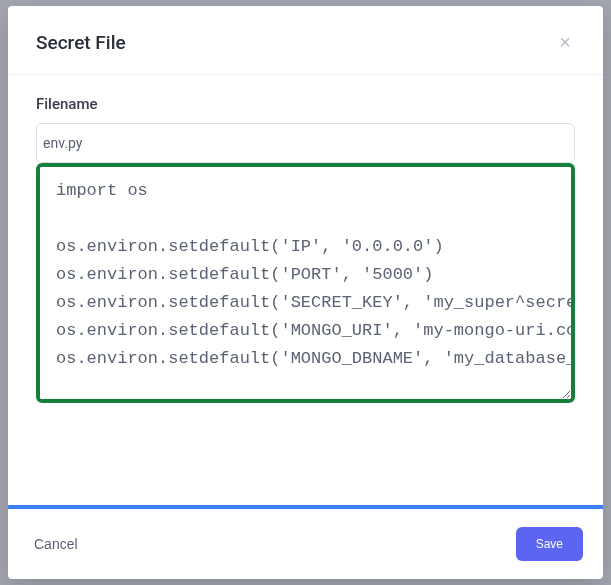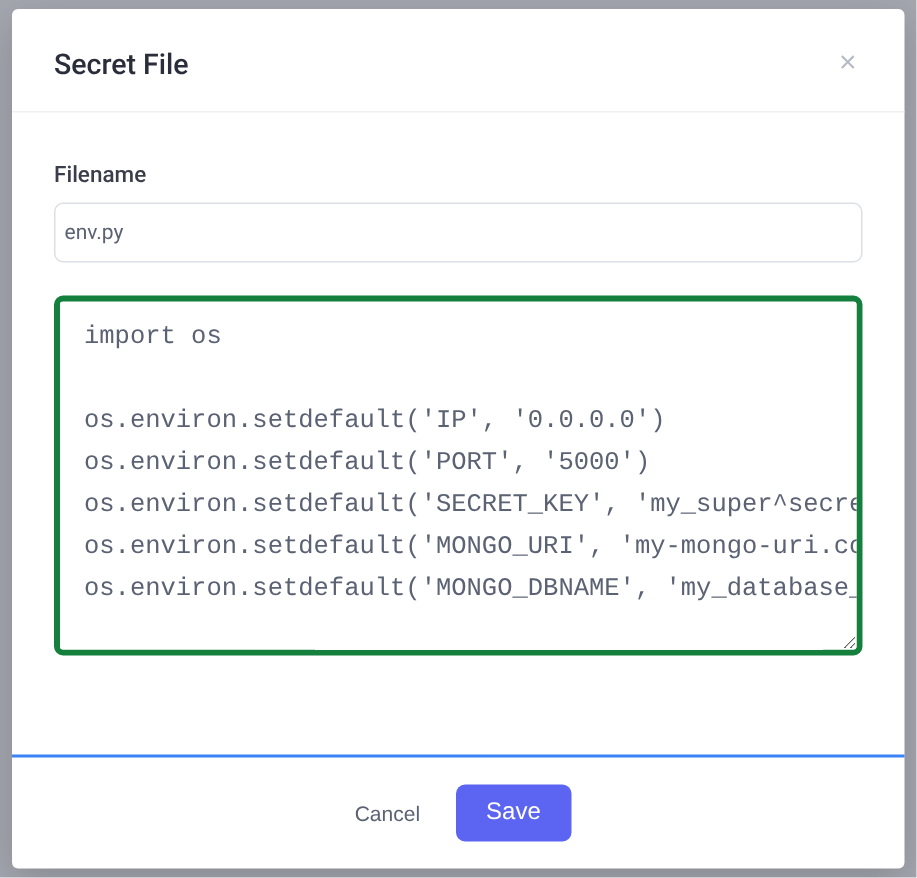--- a/index.html
+++ b/index.html
@@ -24,21 +24,20 @@
       position: absolute;
       top: 6px;
       left: 8px;
       right: 8px;
       bottom: 6px;
       background: #ffffff;
       border-radius: 4px;
       box-shadow: 0 8px 28px rgba(0,0,0,0.18);
       display: flex;
       flex-direction: column;
-      gap: 12px;
     }
     .modal-header {
       padding: 22px 28px 18px 28px;
       display: flex;
       align-items: center;
       justify-content: space-between;
       border-bottom: 1px solid #eef0f3;
     }
     .modal-title {
       font-size: 19px;
@@ -53,21 +52,20 @@
       line-height: 1;
       cursor: pointer;
       padding: 4px;
     }
     .modal-body {
       padding: 20px 28px 10px 28px;
       flex: 1;
       overflow: auto;
     }
     .field-group {
-      margin-bottom: 22px;
     }
     .field-label {
       display: block;
       font-size: 15px;
       color: #3a3d4a;
       font-weight: 500;
       margin-bottom: 10px;
     }
     .text-input {
       width: 100%;
@@ -87,40 +85,40 @@
       border-radius: 6px;
       font-size: 17px;
       line-height: 1.65;
       color: #5b6273;
       font-family: "SFMono-Regular", Consolas, "Liberation Mono", Menlo, monospace;
       resize: both;
       outline: none;
       white-space: pre;
     }
     .modal-footer {
-      border-top: 2px solid #3b82f6;
+      border-top: 4px solid #3b82f6;
       padding: 18px 20px;
       display: flex;
-      justify-content: center;
+      justify-content: space-between;
       align-items: center;
       gap: 18px;
     }
     .btn-cancel {
       background: none;
       border: none;
       color: #5b6273;
       font-size: 14px;
       cursor: pointer;
       padding: 8px 6px;
     }
     .btn-save {
       background: #5b65f1;
       border: none;
       color: #ffffff;
-      font-size: 16px;
+      font-size: 12px;
       font-weight: 500;
       padding: 10px 20px;
       border-radius: 6px;
       cursor: pointer;
     }
   </style>
 </head>
 <body>
 
 <div class="backdrop"></div>

